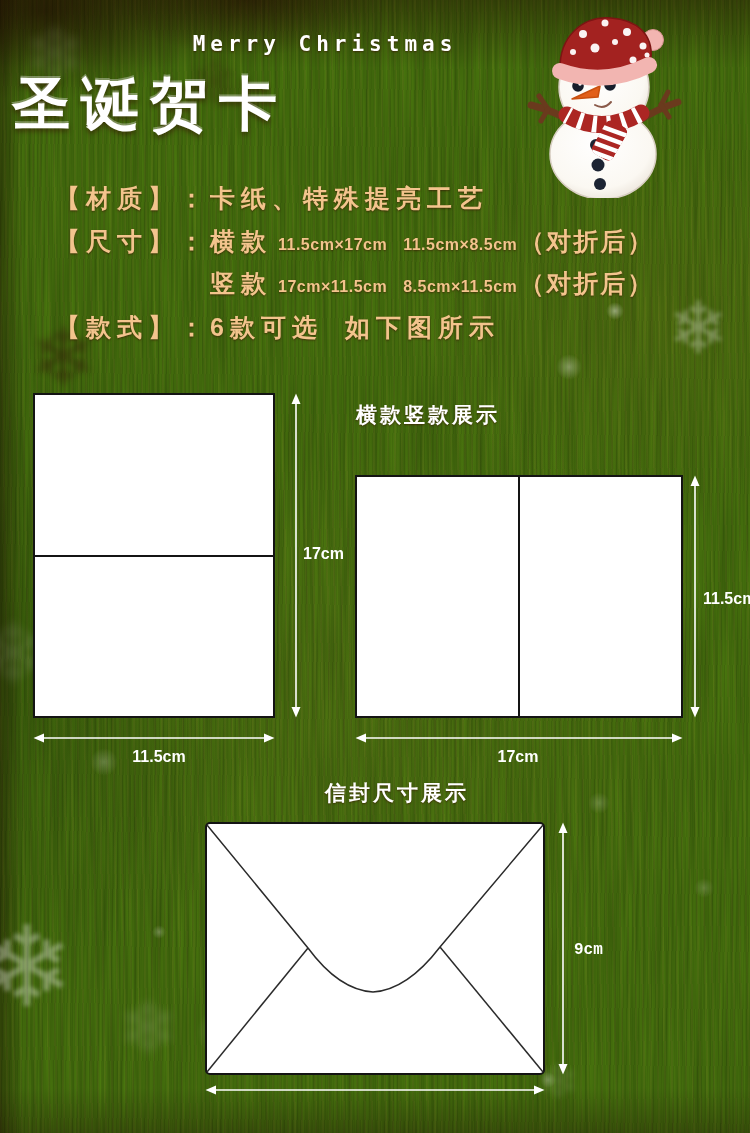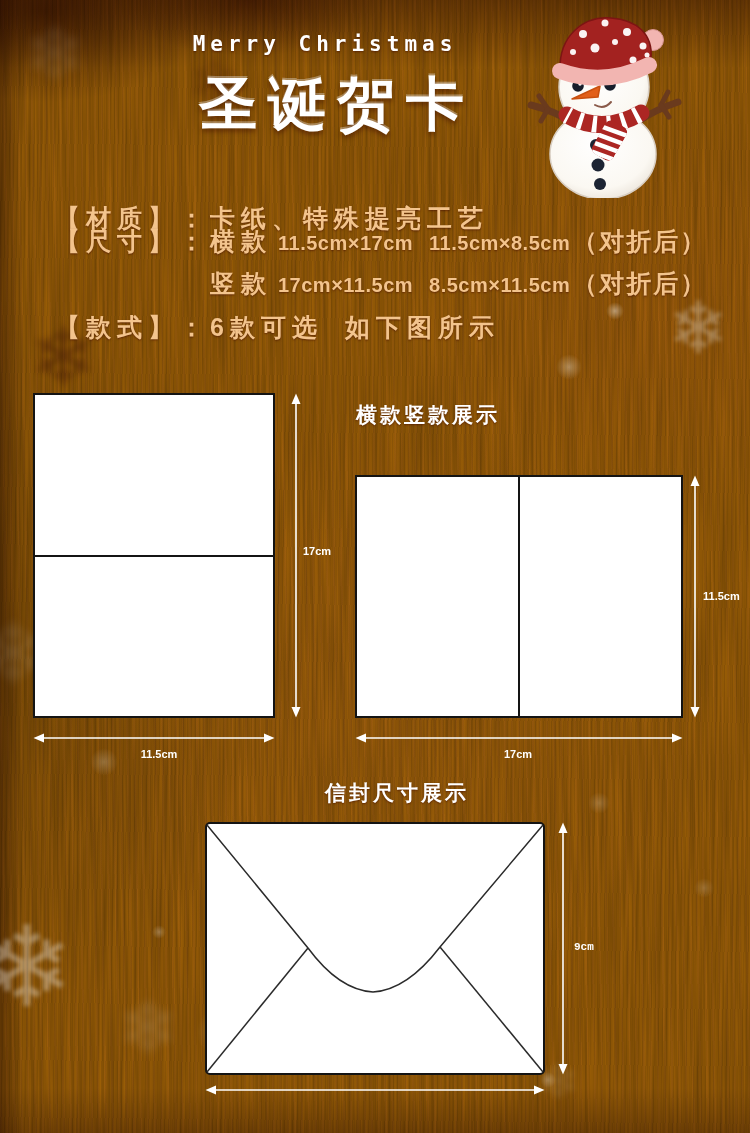--- a/index.html
+++ b/index.html
@@ -1,18 +1,18 @@
 <!DOCTYPE html>
 <html><head>
 <meta charset="utf-8">
 <style>
   html,body{margin:0;padding:0;background:#5a0a08;}
   .stage{
     position:relative;width:750px;height:1133px;overflow:hidden;
-    background-color:#a16207;
+    background-color:#4d7c0f;
     font-family:"Liberation Sans","DejaVu Sans",sans-serif;
   }
   
   .bg{
     position:absolute;inset:0;
     background-image:
       linear-gradient(180deg, rgba(35,0,0,.38) 0%, rgba(35,0,0,0) 6%),
       linear-gradient(90deg, rgba(25,0,0,.35) 0%, rgba(25,0,0,0) 3%),
       linear-gradient(0deg, rgba(25,0,0,.25) 0%, rgba(25,0,0,0) 4%),
       radial-gradient(ellipse 230px 130px at 6% 1%, rgba(30,0,0,.55), rgba(30,0,0,0) 70%),
@@ -28,36 +28,36 @@
   .dot{position:absolute;border-radius:50%;pointer-events:none;
        background:radial-gradient(circle, rgba(255,255,255,.85) 0%, rgba(255,255,255,0) 70%);}
   
   .merry{
     position:absolute;left:0;top:32px;width:650px;text-align:center;
     color:#fff;font-family:"DejaVu Sans Mono","Liberation Mono",monospace;
     font-weight:bold;font-size:21px;letter-spacing:5px;
     text-shadow:0 1px 2px rgba(60,0,0,.5);
   }
   .big-title{
-    position:absolute;left:0;top:66px;width:650px;text-align:center;padding-left:12px;
+    position:absolute;left:0;top:66px;width:650px;padding-left:12px;
     color:#fff;font-weight:bold;font-size:58px;letter-spacing:11px;
     text-shadow:0 3px 5px rgba(50,0,0,.45), 0 -2px 0 rgba(255,255,255,.35);
   }
   
   .spec{position:absolute;left:55px;color:#f3c48d;font-size:25px;font-weight:bold;
         line-height:30px;white-space:nowrap;text-shadow:0 1px 2px rgba(60,0,0,.5);}
   .cjk{letter-spacing:6px;}
-  .nums{font-size:20px;font-weight:600;letter-spacing:.5px;margin-left:6px;}
+  .nums{font-size:16px;font-weight:600;letter-spacing:.5px;margin-left:6px;}
   .gap{margin-left:16px;text-align:center;}
   .note{letter-spacing:2px;margin-left:2px;}
   .gap2{margin-left:22px;}
   
   .sec-title{position:absolute;color:#fff;font-size:21px;font-weight:bold;letter-spacing:3px;
              white-space:nowrap;text-shadow:0 1px 2px rgba(60,0,0,.5);}
-  .dim{position:absolute;color:#fff;font-size:11px;font-weight:bold;white-space:nowrap;}
+  .dim{position:absolute;color:#fff;font-size:16px;font-weight:bold;white-space:nowrap;}
   .dim.center{text-align:center;width:100px;}
   
   .card{position:absolute;background:#ffffff;border:2px solid #141414;box-sizing:border-box;}
   .fold-h{position:absolute;left:-1px;right:-1px;top:50%;height:2px;margin-top:-1px;background:#141414;}
   .fold-v{position:absolute;top:-1px;bottom:-1px;left:50%;width:2px;margin-left:-1px;background:#141414;}
   .arrow{position:absolute;pointer-events:none;}
   svg{display:block;}
 </style>
 </head>
 <body>
@@ -154,21 +154,21 @@
       <circle cx="128" cy="38" r="3.5"></circle>
         <circle cx="58" cy="44" r="3"></circle>
         <circle cx="80" cy="40" r="4.5"></circle>
       <circle cx="100" cy="34" r="3"></circle>
         <circle cx="118" cy="52" r="3.5"></circle>
         <circle cx="132" cy="47" r="2.5"></circle>
     </g>
     <path d="M45,63 Q90,79 134,57" stroke="#f2b5b1" stroke-width="16" fill="none" stroke-linecap="round"></path>
   </svg>
 
-  <div class="spec" style="top:183px;margin-top:20px;">
+  <div class="spec" style="top:183px;">
     <span class="cjk">【材质】</span><span class="cjk">：</span><span class="cjk">卡纸、特殊提亮工艺</span>
   </div>
   <div class="spec" style="top:226px;">
     <span class="cjk">【尺寸】</span><span class="cjk">：</span><span class="cjk">横款</span><span class="nums">11.5cm×17cm</span><span class="nums gap">11.5cm×8.5cm</span><span class="cjk note">（对折后）</span>
   </div>
   <div class="spec" style="top:268px;left:210px;">
     <span class="cjk">竖款</span><span class="nums">17cm×11.5cm</span><span class="nums gap">8.5cm×11.5cm</span><span class="cjk note">（对折后）</span>
   </div>
   <div class="spec" style="top:312px;">
     <span class="cjk">【款式】</span><span class="cjk">：</span><span class="cjk">6款可选</span><span class="cjk gap2">如下图所示</span>

